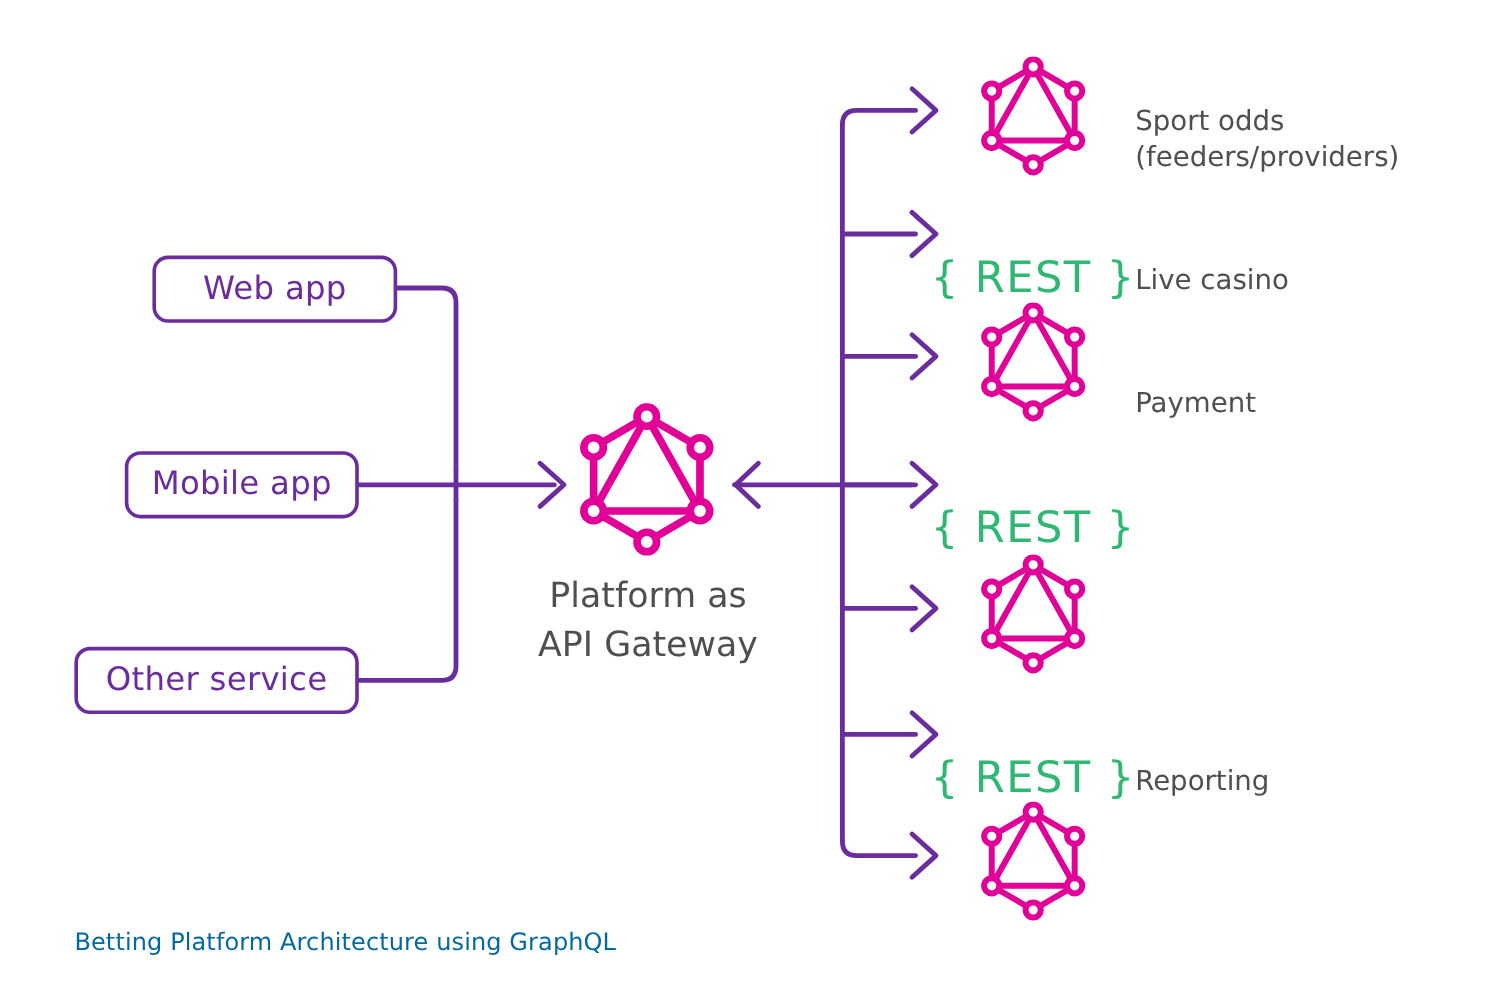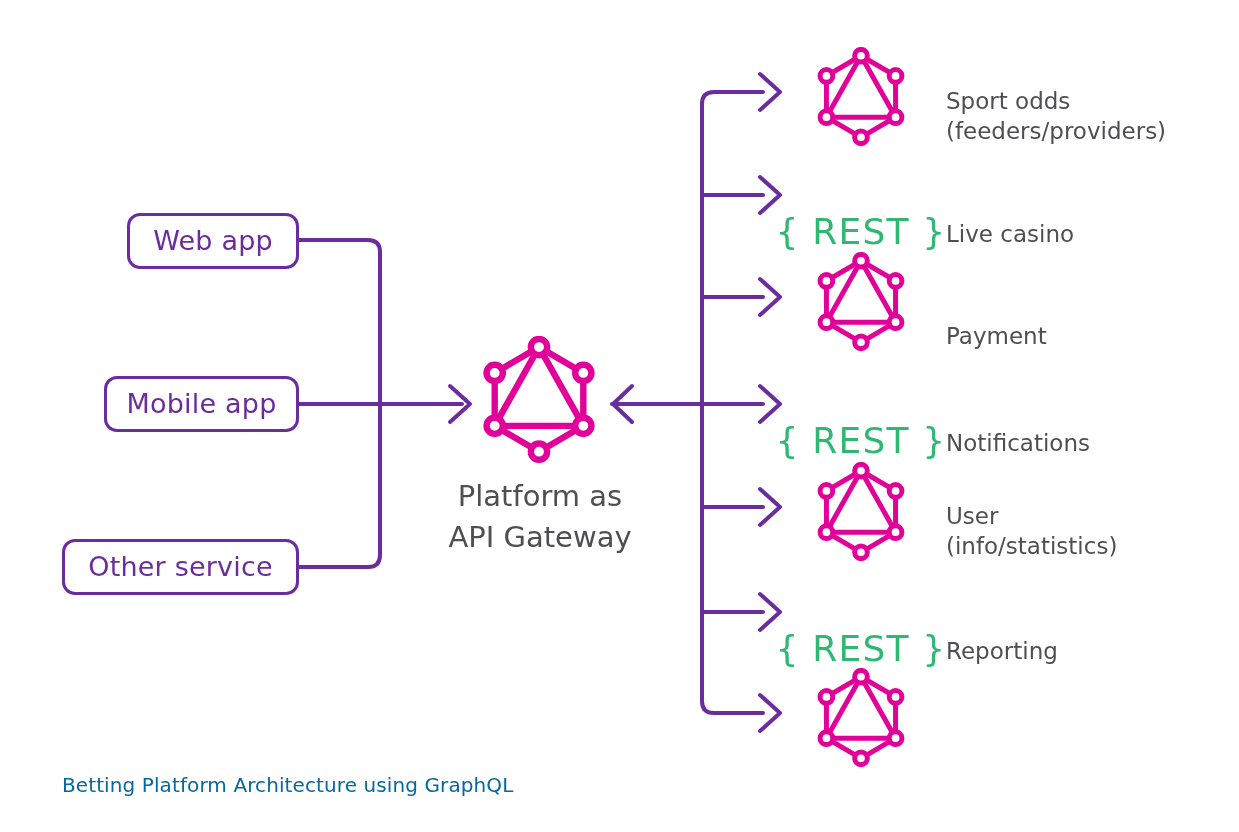--- a/index.html
+++ b/index.html
@@ -162,21 +162,21 @@
       <path d="M 760 489 L 780 507 L 760 525"></path>
 
       <path d="M 702 612 L 763 612"></path>
       <path d="M 760 594 L 780 612 L 760 630"></path>
 
       <path d="M 702 701 Q 702 713 714 713 L 763 713"></path>
       <path d="M 760 695 L 780 713 L 760 731"></path>
     </g>
   </svg>
 
-  <div class="client-box" style="left:127px; top:213px; width:172px; height:56px;">
+  <div class="client-box" style="left:127px; top:213px; width:204px; height:56px;">
     <span class="client-label">Web app</span>
   </div>
 
   <div class="client-box" style="left:104px; top:376px; width:195px; height:56px;">
     <span class="client-label">Mobile app</span>
   </div>
 
   <div class="client-box" style="left:62px; top:539px; width:237px; height:56px;">
     <span class="client-label">Other service</span>
   </div>
@@ -267,21 +267,20 @@
         </g>
       </svg>
     </div>
     <div class="service-label">Payment</div>
   </div>
 
   <div class="service-row" style="top:349px;">
     <div class="service-badge">
       <span class="rest-badge">{ REST }</span>
     </div>
-    <div class="service-label">Notifications</div>
   </div>
 
   <div class="service-row" style="top:452px;">
     <div class="service-badge">
       <svg viewBox="0 0 100 104" width="96" height="100">
         <g stroke="#e10098" stroke-width="5.2" fill="none" stroke-linecap="round">
           <line x1="50" y1="9" x2="14" y2="30"></line>
             <line x1="14" y1="30" x2="14" y2="73"></line>
           <line x1="14" y1="73" x2="50" y2="94"></line>
             <line x1="50" y1="94" x2="86" y2="73"></line>
@@ -294,22 +293,20 @@
         <g fill="#ffffff" stroke="#e10098" stroke-width="5.2">
           <circle cx="50" cy="9" r="6.6"></circle>
             <circle cx="14" cy="30" r="6.6"></circle>
             <circle cx="86" cy="30" r="6.6"></circle>
           <circle cx="14" cy="73" r="6.6"></circle>
             <circle cx="86" cy="73" r="6.6"></circle>
             <circle cx="50" cy="94" r="6.6"></circle>
         </g>
       </svg>
     </div>
-    <div class="service-label">User
-(info/statistics)</div>
   </div>
 
   <div class="service-row" style="top:557px;">
     <div class="service-badge">
       <span class="rest-badge">{ REST }</span>
     </div>
     <div class="service-label">Reporting</div>
   </div>
 
   <div class="service-row" style="top:658px;">

